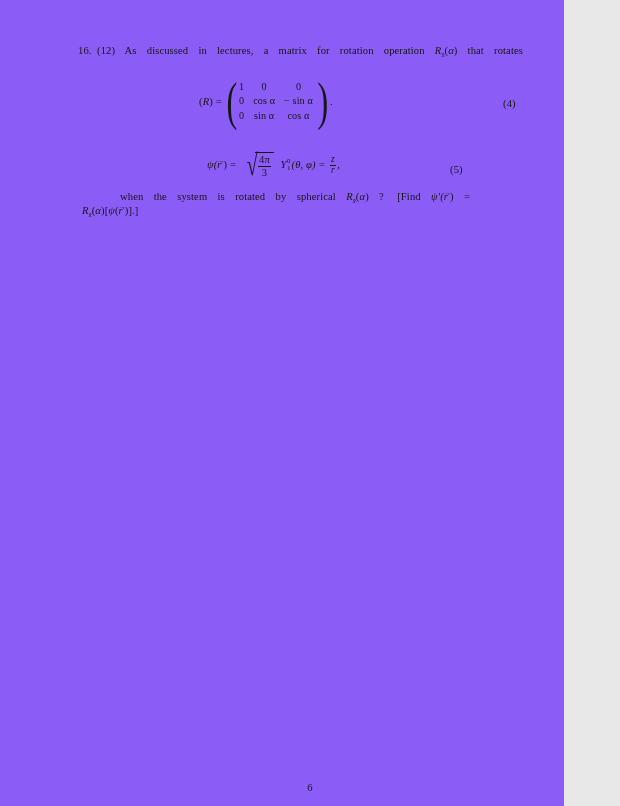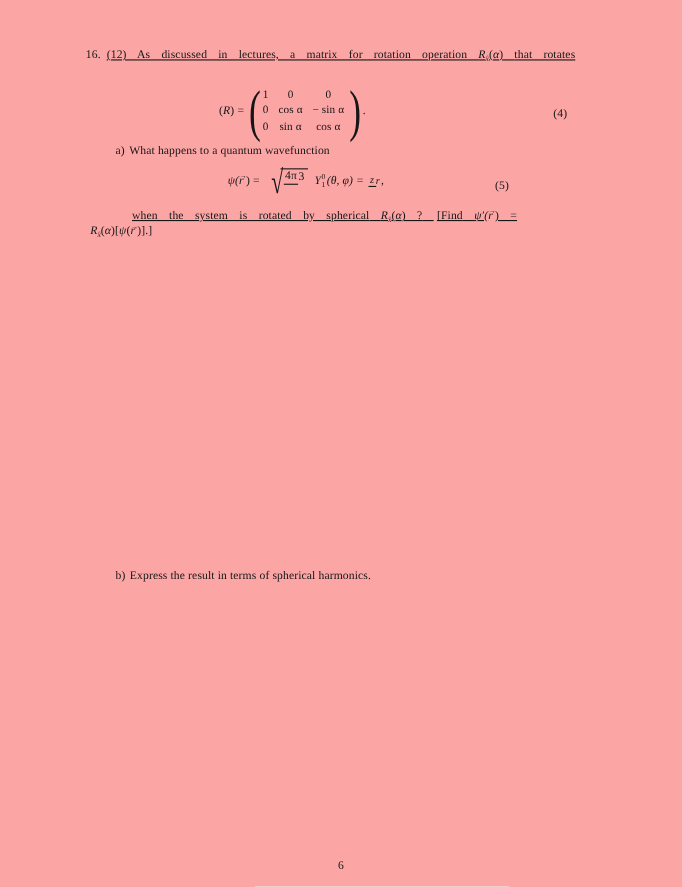--- a/index.html
+++ b/index.html
@@ -1,27 +1,27 @@
 <!DOCTYPE html>
 <html><head>
 <meta charset="utf-8">
 <style>
   html,body{margin:0;padding:0;background:#e8e8e8;}
   .page{
-    position:relative;width:620px;height:806px;background:#fca5a5;
+    position:relative;width:564px;height:806px;background:#8b5cf6;
     font-family:"Liberation Serif","DejaVu Serif",serif;
     color:#161616;font-size:10.6px;line-height:14px;overflow:hidden;
     letter-spacing:0.1px;
   }
   .abs{position:absolute;}
   .it{font-style:italic;}
   .rm{font-style:normal;}
   .cal{font-style:italic;}
   .msub{font-size:7px;font-style:italic;vertical-align:-2.5px;letter-spacing:0;}
-  .jline{text-align:justify;text-align-last:justify;text-decoration:underline;}
+  .jline{text-align:justify;text-align-last:justify;}
   .nw{white-space:nowrap;}
   .gap2{margin-left:3px;}
   .lbl{display:inline-block;}
   .lbl-txt{margin-left:4px;}
   
   .eqflex{display:flex;align-items:center;}
   .bigp{
     font-size:52px;line-height:46px;font-weight:300;display:inline-block;
     width:13px;text-align:center;transform:scaleX(0.62);
   }
@@ -34,21 +34,21 @@
   .period{margin-left:2px;}
   .eqlhs{margin-right:2px;white-space:nowrap;}
   
   .sqrt{display:inline-flex;align-items:flex-start;margin:0 4px 0 5px;}
   .rad{
     font-size:30px;line-height:25px;display:inline-block;
     transform:scaleX(0.66);transform-origin:100% 8%;margin-right:-3px;font-weight:300;
   }
   .vinc{border-top:1px solid currentColor;padding:2px 3px 0 3px;display:inline-flex;align-items:center;}
   
-  .frac{display:inline-flex;flex-direction:row;align-items:center;}
+  .frac{display:inline-flex;flex-direction:column;align-items:center;}
   .frac .fn{line-height:10.5px;padding:0 1.5px 0.5px 1.5px;border-bottom:1px solid currentColor;}
   .frac .fd{line-height:10.5px;padding-top:0.5px;}
   .fsm{font-size:9.3px;margin-left:4px;}
   .fsm .fn{line-height:9px;}
   .fsm .fd{line-height:9px;}
   
   .ybase{margin-left:2px;}
   .ystk{display:inline-flex;flex-direction:column;align-items:flex-start;font-size:7px;line-height:7.5px;margin:0 1px 0 0.5px;font-style:normal;}
   
   .vec{position:relative;display:inline-block;font-style:italic;margin-right:2px;}
@@ -81,23 +81,20 @@
       <span class="cell">− sin α</span>
       <span class="cell">0</span>
       <span class="cell">sin α</span>
       <span class="cell">cos α</span>
     </span>
     <span class="bigp">)</span>
     <span class="rm period">.</span>
   </div>
   <div class="abs" style="left:503px;top:97px">(4)</div>
 
-  <div class="abs" style="left:105px;top:131px">
-    <span class="lbl">a)</span><span class="lbl-txt">What happens to a quantum wavefunction</span>
-  </div>
 
   <div class="abs eqflex" style="left:207px;top:151px;height:28px">
     <span class="nw"><span class="it">ψ(</span><span class="vec"><span>r</span><span class="arr">→</span></span><span class="rm">) =</span></span>
     <span class="sqrt">
       <span class="rad">√</span>
       <span class="vinc">
         <span class="frac">
           <span class="fn rm">4π</span>
           <span class="fd rm">3</span>
         </span>
@@ -119,19 +116,16 @@
 
   <div class="abs jline" style="left:120px;top:190px;width:350px">
     <span>when the system is rotated by spherical</span>
     <span class="nw"><span class="cal">R</span><span class="msub">x̂</span><span class="rm">(</span><span class="it">α</span><span class="rm">) ?</span></span>
     <span class="gap2">[Find</span>
     <span class="nw"><span class="it">ψ′(</span><span class="vec"><span>r</span><span class="arr">→</span></span><span class="rm">) =</span></span>
   </div>
 
   <div class="abs nw" style="left:82px;top:204px"><span class="cal">R</span><span class="msub">x̂</span><span class="rm">(</span><span class="it">α</span><span class="rm">)[</span><span class="it">ψ</span><span class="rm">(</span><span class="vec"><span>r</span><span class="arr">→</span></span><span class="rm">)].]</span></div>
 
-  <div class="abs" style="left:105px;top:517px">
-    <span class="lbl">b)</span><span class="lbl-txt">Express the result in terms of spherical harmonics.</span>
-  </div>
 
   <div class="abs" style="left:0;top:781px;width:620px;text-align:center">6</div>
 
 </div>
 
 </body></html>

